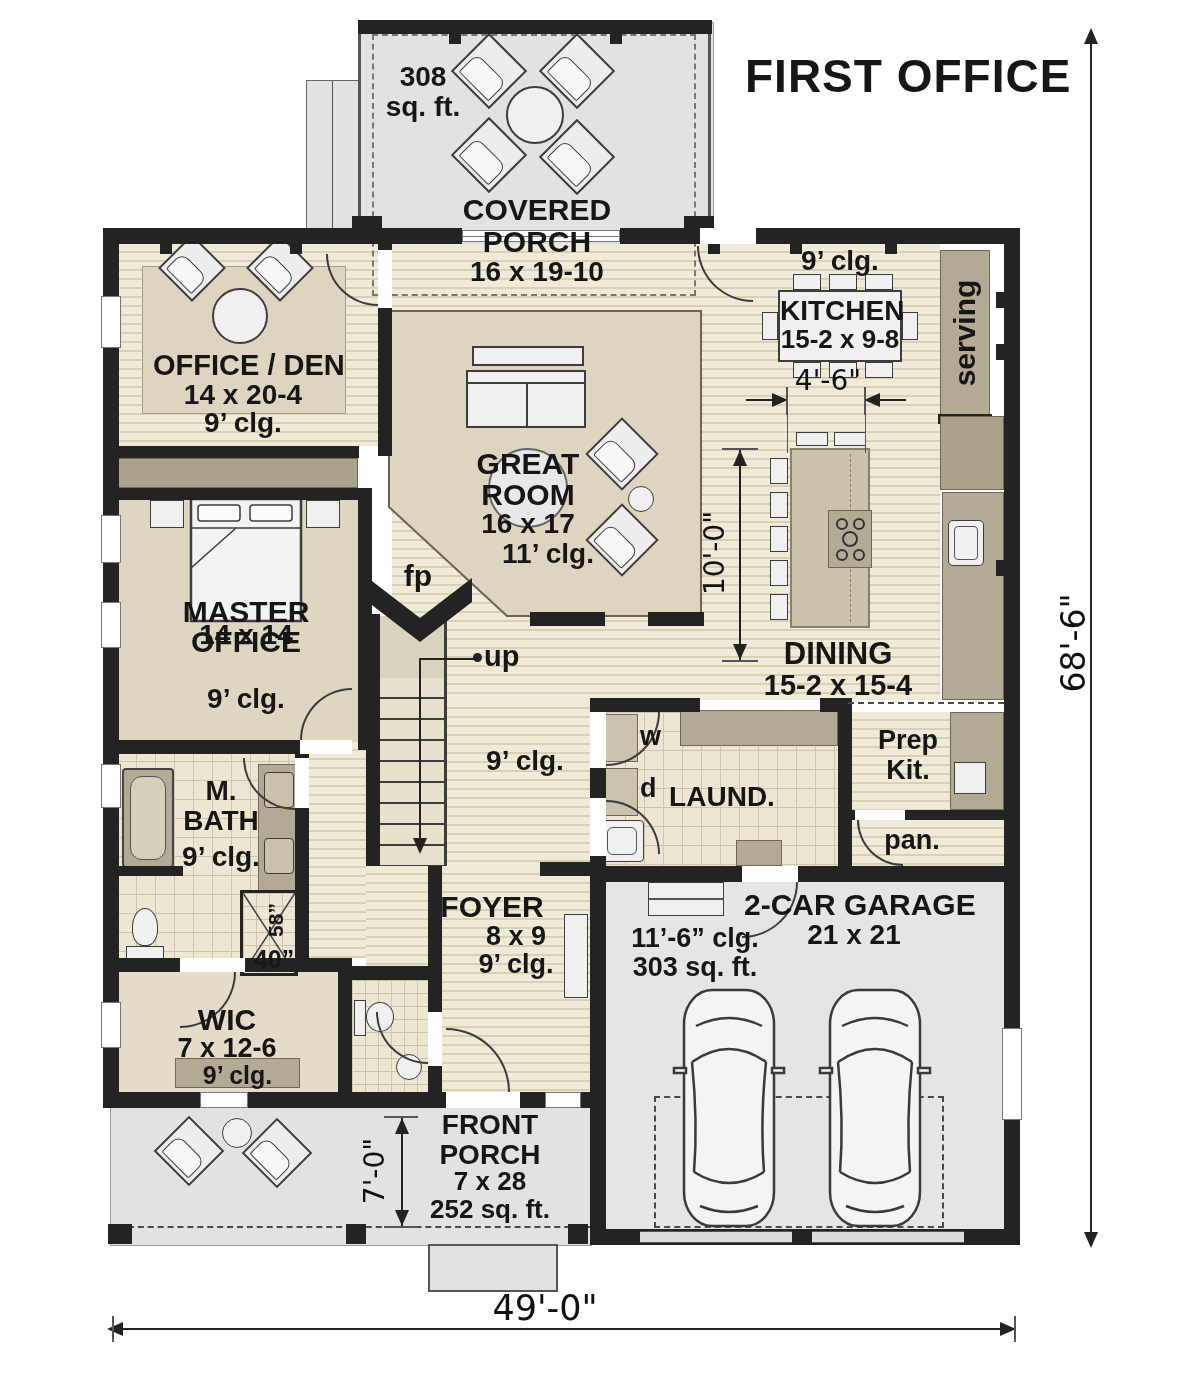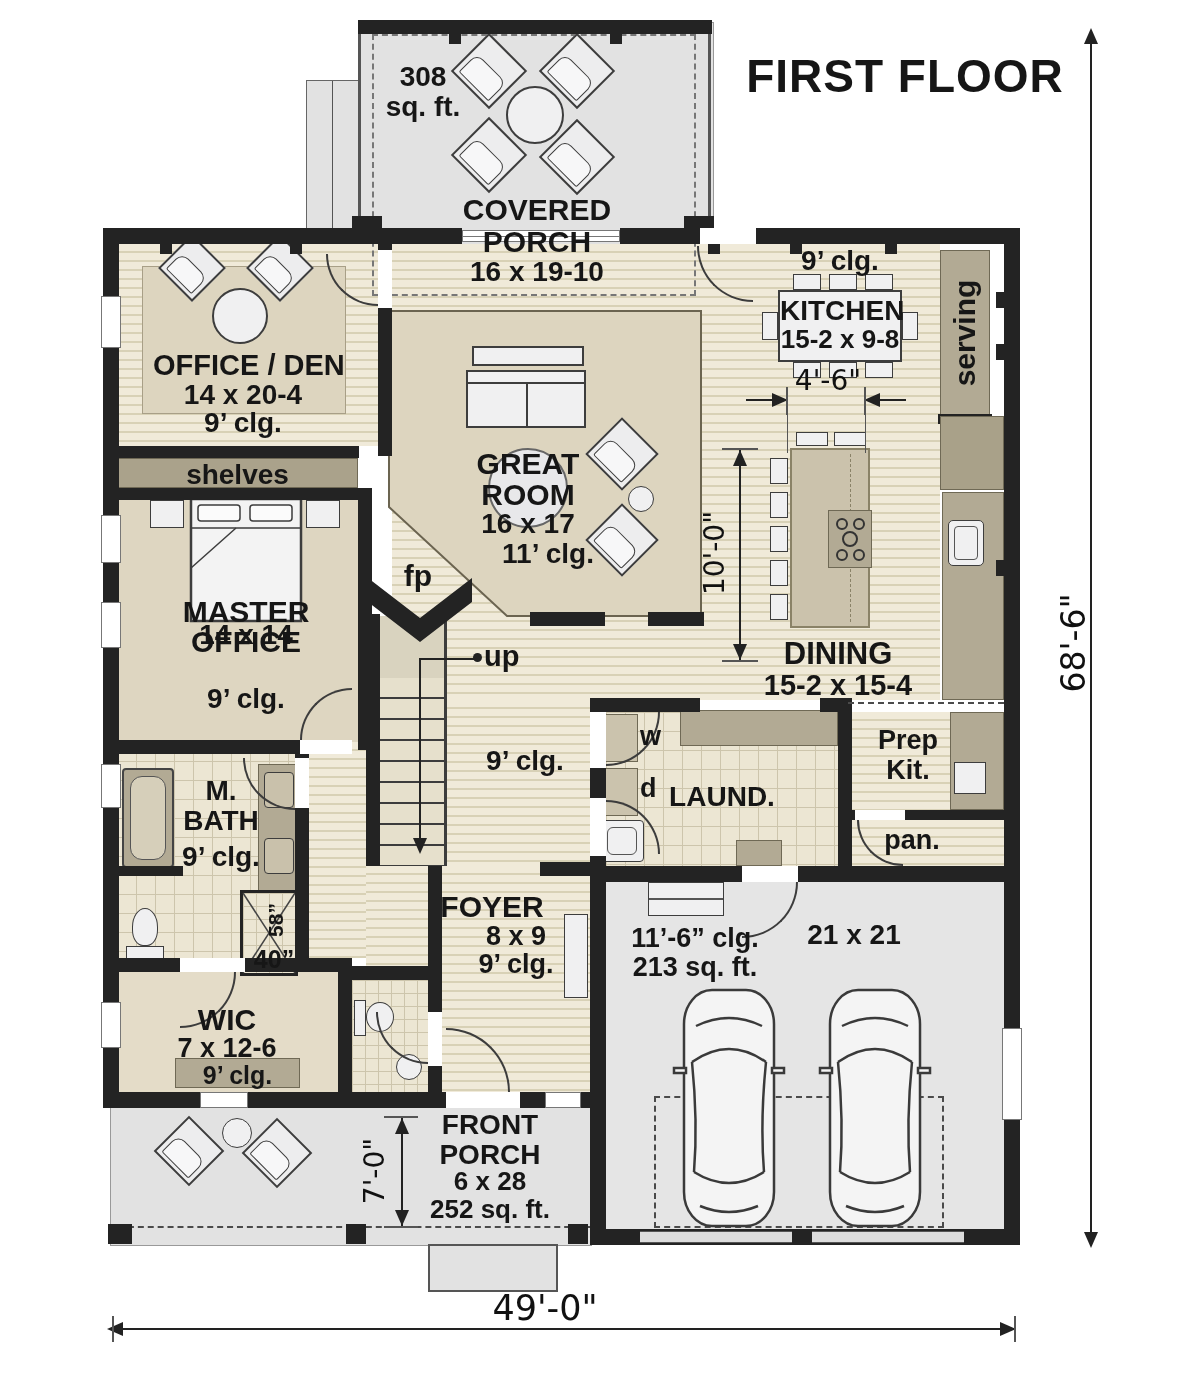--- a/index.html
+++ b/index.html
@@ -36,21 +36,21 @@
   .arc-tr{border-radius:0 100% 0 0;border-bottom:none;border-left:none}
   .dashed{position:absolute;border:2px dashed #5a5a5a;box-sizing:border-box;background:transparent}
   .dashline{position:absolute;border-top:2px dashed #4a4a4a}
   svg{position:absolute;overflow:visible}
 </style>
 </head>
 <body>
 
 <div id="plan">
 
-  <div class="label" style="left:745px;top:52px;width:320px;font-size:46px;letter-spacing:1px">FIRST FLOOR</div>
+  <div class="label" style="left:745px;top:52px;width:320px;font-size:46px;letter-spacing:1px">FIRST OFFICE</div>
 
   <div class="gray" style="left:358px;top:22px;width:354px;height:288px;border:1px solid #999"></div>
   <div class="gray" style="left:306px;top:80px;width:52px;height:154px;border:1px solid #666">
       <div class="xline" style="left:25px;top:0;width:1px;height:152px"></div>
     </div>
   <div class="wood" style="left:119px;top:244px;width:259px;height:202px"></div>
   <div class="wood" style="left:392px;top:244px;width:548px;height:456px"></div>
   <div class="wood" style="left:446px;top:700px;width:144px;height:166px"></div>
   <div class="wood" style="left:309px;top:742px;width:57px;height:216px"></div>
   <div class="wood" style="left:366px;top:866px;width:224px;height:226px"></div>
@@ -337,21 +337,20 @@
 
   <div class="label" style="left:393px;top:62px;width:60px">308</div>
   <div class="label" style="left:383px;top:92px;width:80px">sq. ft.</div>
   <div class="label" style="left:457px;top:194px;width:160px;font-size:30px">COVERED</div>
   <div class="label" style="left:457px;top:226px;width:160px;font-size:30px">PORCH</div>
   <div class="label" style="left:457px;top:257px;width:160px">16 x 19-10</div>
 
   <div class="label" style="left:153px;top:350px;width:180px;font-size:29px">OFFICE / DEN</div>
   <div class="label" style="left:153px;top:380px;width:180px">14 x 20-4</div>
   <div class="label" style="left:153px;top:408px;width:180px">9’ clg.</div>
-  <div class="label" style="left:117px;top:460px;width:241px">shelves</div>
 
   <div class="label" style="left:790px;top:246px;width:100px">9’ clg.</div>
   <div class="label" style="left:780px;top:296px;width:120px;font-size:28px">KITCHEN</div>
   <div class="label" style="left:780px;top:326px;width:120px;font-size:26px">15-2 x 9-8</div>
   <div class="label rot" style="left:912px;top:318px;width:106px;height:30px;font-size:30px">serving</div>
 
   <div class="label" style="left:468px;top:448px;width:120px;font-size:30px">GREAT</div>
   <div class="label" style="left:468px;top:479px;width:120px;font-size:30px">ROOM</div>
   <div class="label" style="left:468px;top:509px;width:120px">16 x 17</div>
   <div class="label" style="left:488px;top:539px;width:120px">11’ clg.</div>
@@ -388,27 +387,28 @@
   <div class="label" style="left:242px;top:946px;width:64px;font-size:25px">40”</div>
 
   <div class="label" style="left:152px;top:1004px;width:150px;font-size:30px">WIC</div>
   <div class="label" style="left:142px;top:1034px;width:170px;font-size:27px">7 x 12-6</div>
   <div class="label" style="left:175px;top:1062px;width:125px;font-size:25px">9’ clg.</div>
 
   <div class="label" style="left:412px;top:891px;width:160px;font-size:30px">FOYER</div>
   <div class="label" style="left:436px;top:922px;width:160px;font-size:27px">8 x 9</div>
   <div class="label" style="left:436px;top:950px;width:160px;font-size:27px">9’ clg.</div>
 
+  <div class="label" style="left:744px;top:889px;width:220px;font-size:30px">2-CAR GARAGE</div>
   <div class="label" style="left:744px;top:920px;width:220px">21 x 21</div>
   <div class="label" style="left:620px;top:924px;width:150px;font-size:27px">11’-6” clg.</div>
-  <div class="label" style="left:620px;top:953px;width:150px;font-size:27px">213 sq. ft.</div>
+  <div class="label" style="left:620px;top:953px;width:150px;font-size:27px">303 sq. ft.</div>
 
   <div class="label" style="left:410px;top:1110px;width:160px">FRONT</div>
   <div class="label" style="left:410px;top:1140px;width:160px">PORCH</div>
-  <div class="label" style="left:410px;top:1168px;width:160px;font-size:26px">6 x 28</div>
+  <div class="label" style="left:410px;top:1168px;width:160px;font-size:26px">7 x 28</div>
   <div class="label" style="left:410px;top:1196px;width:160px;font-size:26px">252 sq. ft.</div>
 
   <div class="dline" style="left:1090px;top:38px;width:2px;height:1200px"></div>
   <div class="tri tri-up" style="left:1084px;top:28px"></div>
   <div class="tri tri-down" style="left:1084px;top:1232px"></div>
   <div class="dim rot" style="left:1028px;top:624px;width:90px;height:38px;font-size:33px">68'-6"</div>
 
   <div class="dline" style="left:113px;top:1328px;width:903px;height:2px"></div>
   <div class="tri tri-left" style="left:107px;top:1322px"></div>
   <div class="tri tri-right" style="left:1000px;top:1322px"></div>

